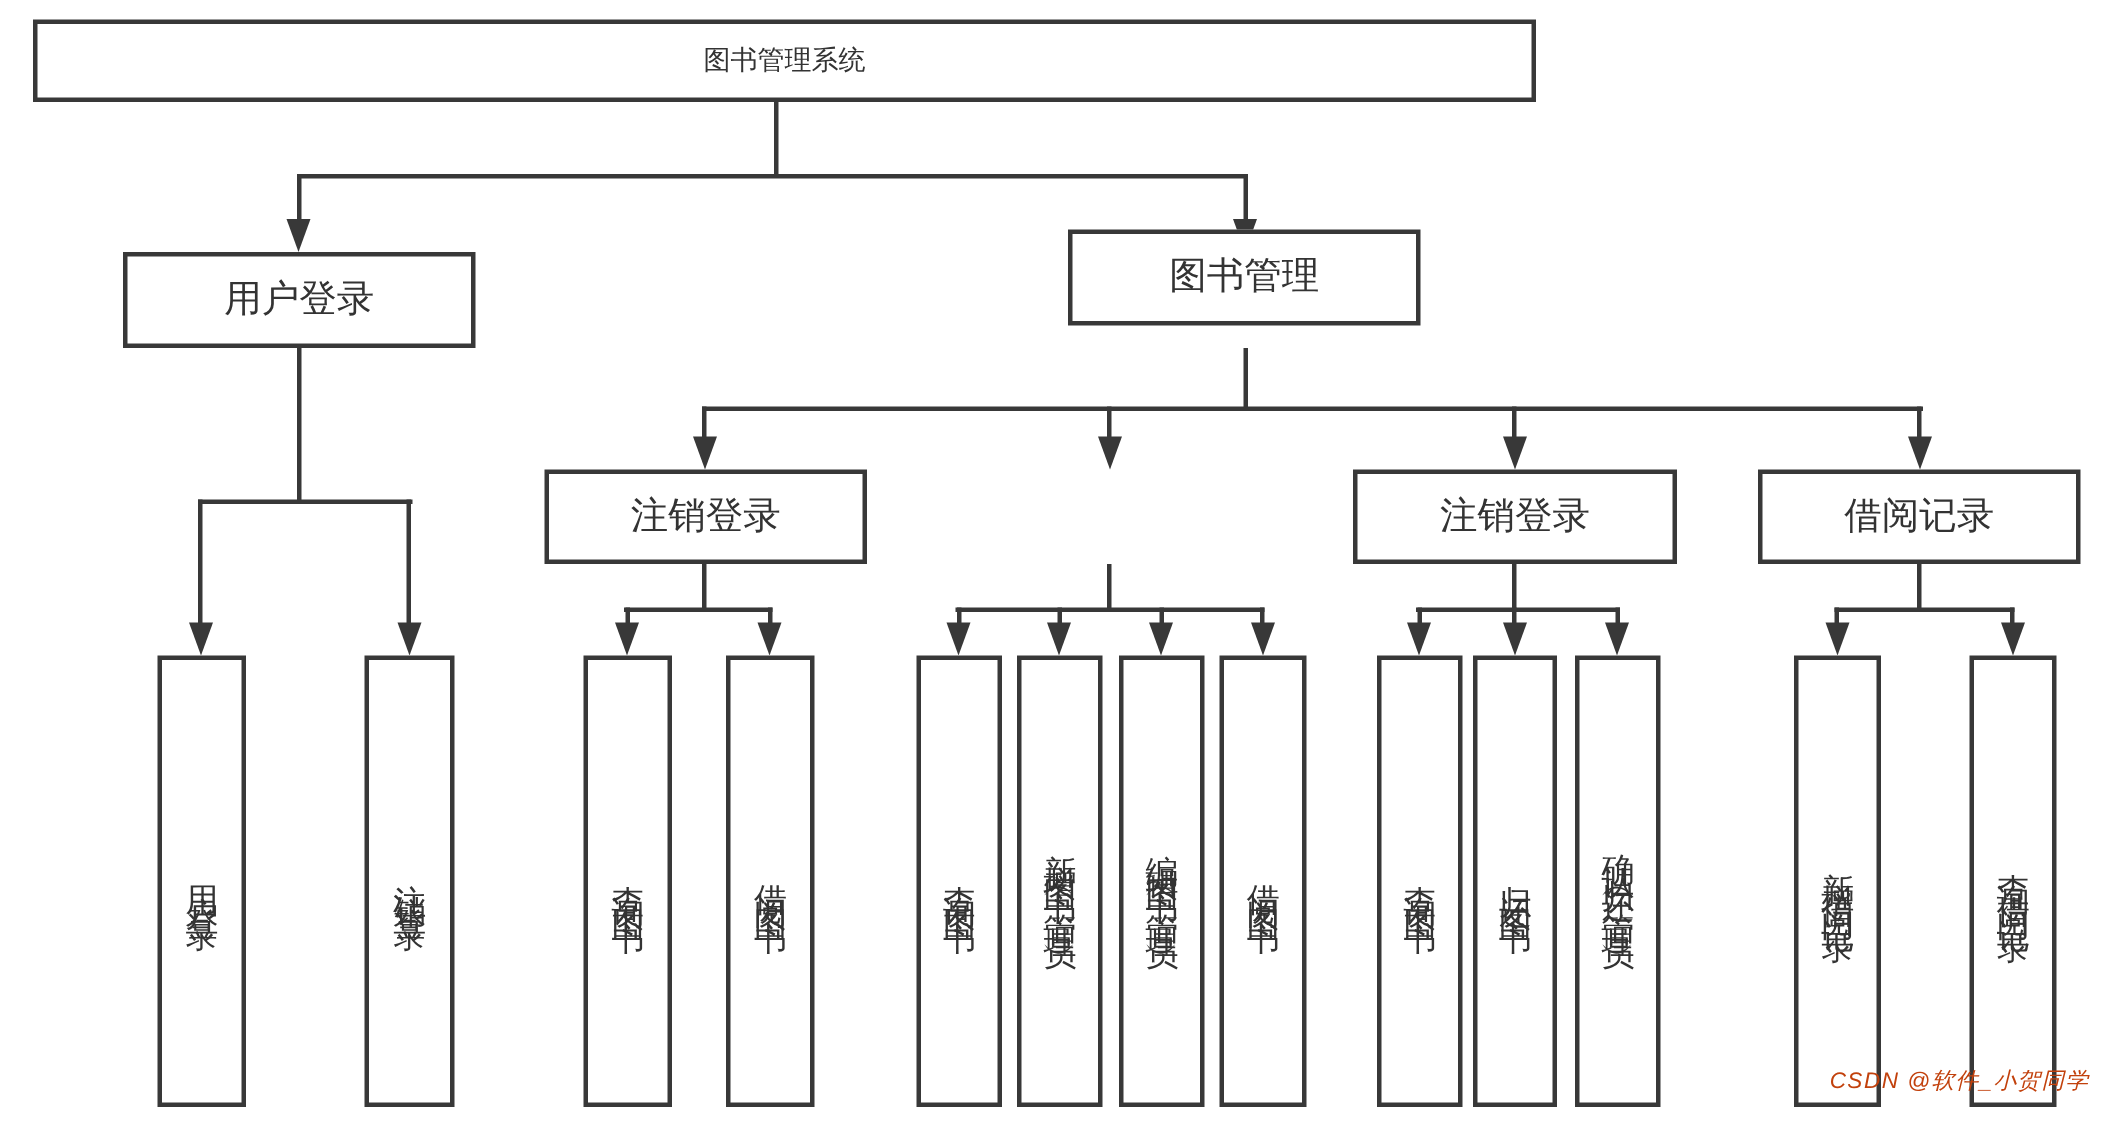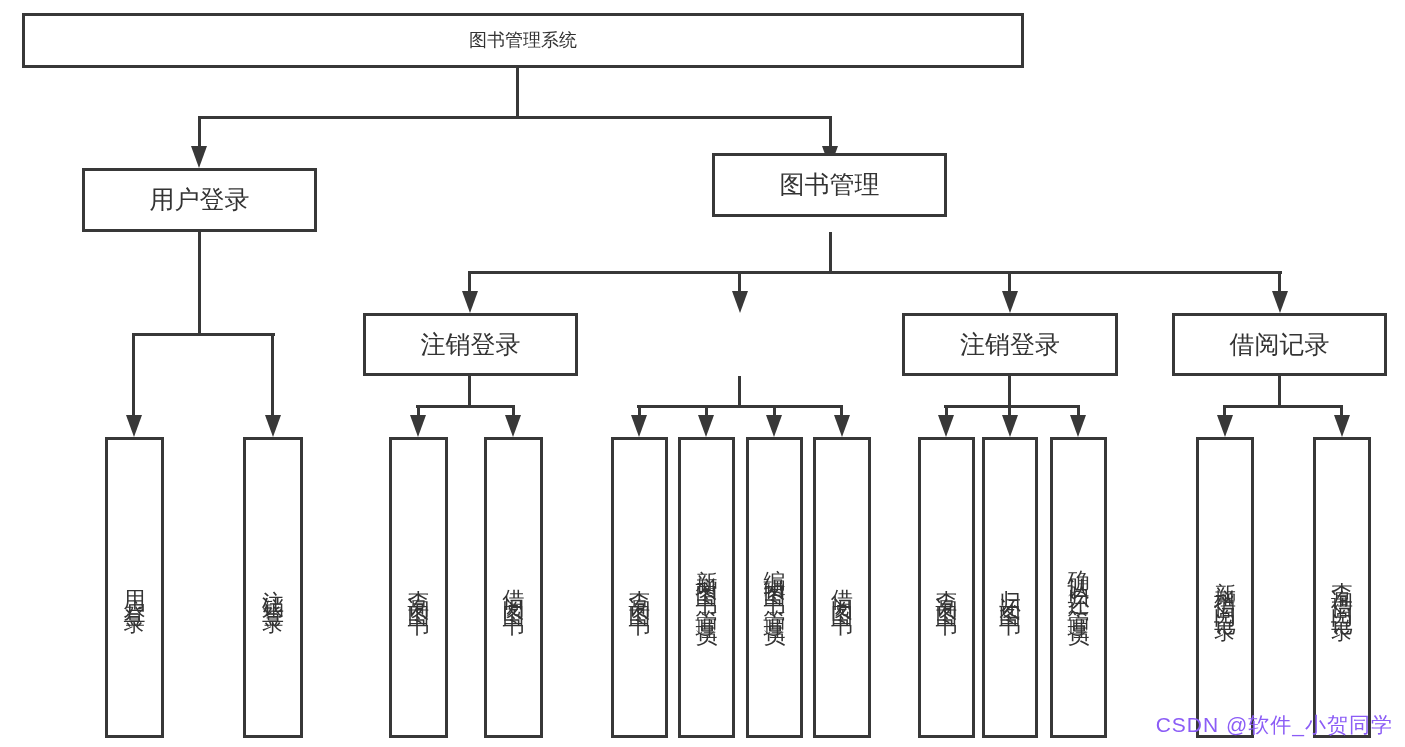--- a/index.html
+++ b/index.html
@@ -18,22 +18,22 @@
     writing-mode:vertical-lr;font-size:22px;letter-spacing:8px;
   }
   .vl{position:absolute;width:3px;background:#383838;}
   .hl{position:absolute;height:3px;background:#383838;}
   .tri{
     position:absolute;width:0;height:0;
     border-left:8px solid transparent;border-right:8px solid transparent;
     border-top:22px solid #383838;
   }
   .watermark{
-    position:absolute;font-size:21px;color:#8b5cf6;letter-spacing:1px;
-    z-index:10;white-space:nowrap;
+    position:absolute;font-size:15px;color:#c2410c;letter-spacing:1px;
+    z-index:10;white-space:nowrap;font-style:italic;
   }
 </style>
 </head>
 <body>
 
 <div id="canvas">
 
   <div class="vl" style="left:516px;top:68px;height:50px"></div>
   <div class="hl" style="left:198px;top:116px;width:634px"></div>
   <div class="vl" style="left:198px;top:116px;height:32px"></div>

